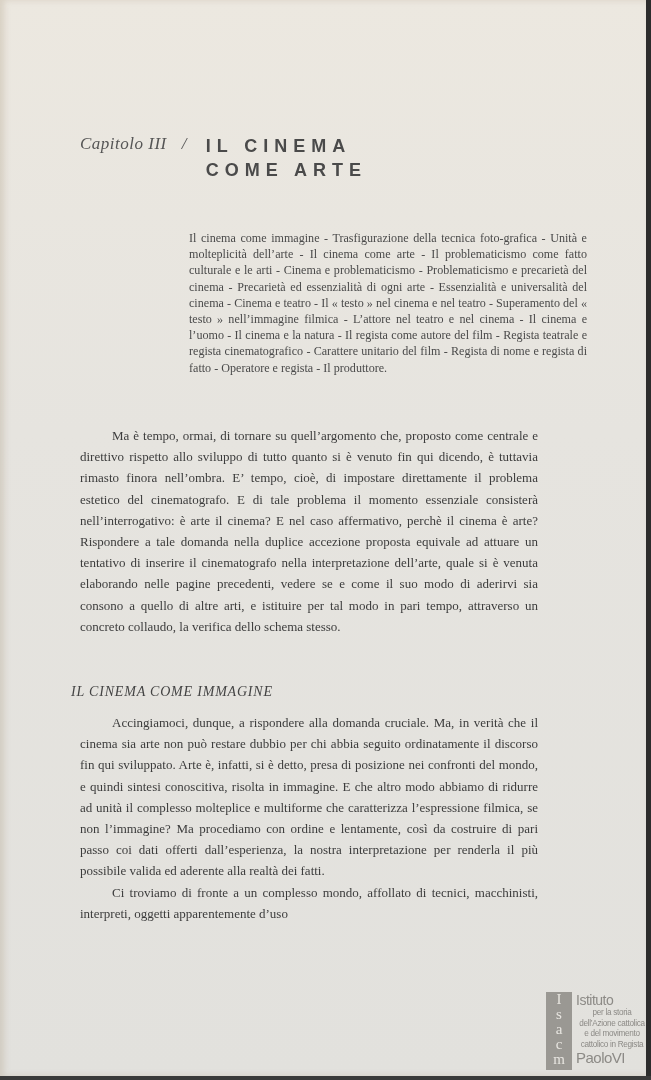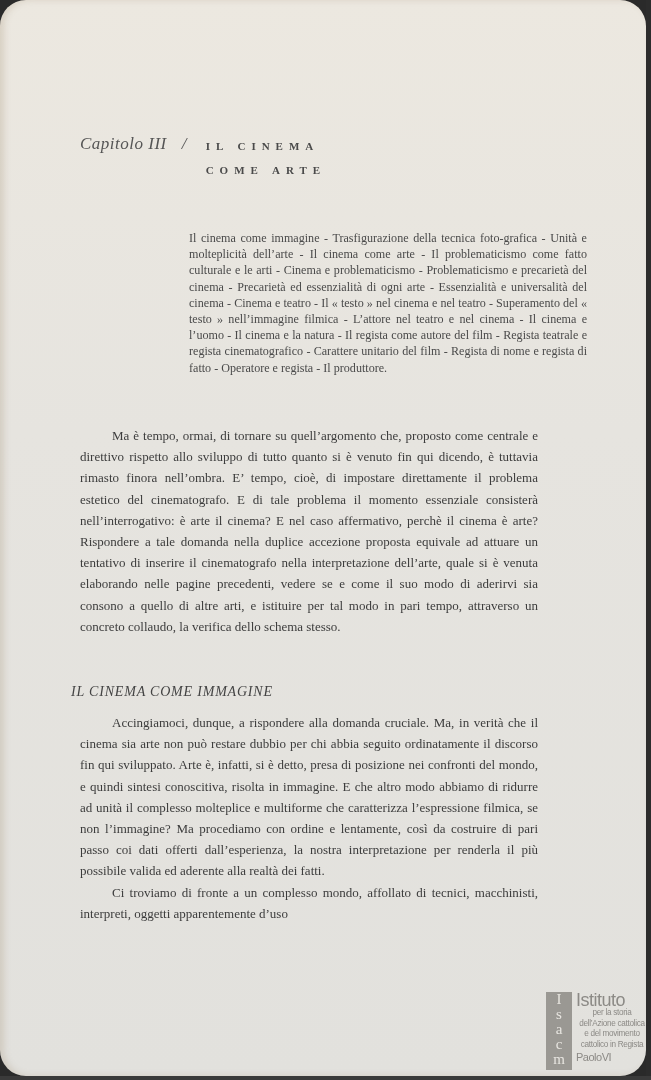--- a/index.html
+++ b/index.html
@@ -16,21 +16,20 @@
     .page {
       position: absolute;
       left: 0;
       top: 0;
       width: 646px;
       height: 1076px;
       background: linear-gradient(180deg, #ece8e0 0%, #e6e4df 40%, #e2e1dd 100%);
       box-shadow: inset 4px 0 6px rgba(160,140,110,0.25);
       font-family: "DejaVu Serif", "Liberation Serif", serif;
       color: #3a3a3a;
-      border-radius: 26px;
     }
     .chapter-heading {
       position: absolute;
       left: 80px;
       top: 134px;
       width: 320px;
     }
     .chapter-label {
       font-family: "Liberation Serif", serif;
       font-style: italic;
@@ -45,23 +44,23 @@
       font-style: italic;
       font-size: 17px;
       color: #555;
       display: inline-block;
       margin: 0 14px 0 10px;
       vertical-align: top;
     }
     .chapter-title {
       display: inline-block;
       vertical-align: top;
-      font-family: Liberation Serif, serif;
+      font-family: Liberation Sans, sans-serif;
       font-weight: bold;
-      font-size: 11px;
+      font-size: 18px;
       letter-spacing: 6px;
       color: #4a4a4a;
       line-height: 24px;
     }
     .chapter-title span { display: block; }
     .summary {
       position: absolute;
       left: 141px;
       top: 230px;
       width: 398px;
@@ -122,33 +121,33 @@
       text-align: center;
     }
     .logo-letters span { display: block; }
     .logo-lines {
       position: absolute;
       left: 30px;
       top: 0;
       width: 72px;
     }
     .logo-lines .big {
-      font-size: 18px;
+      font-size: 14px;
       line-height: 16px;
       letter-spacing: -0.5px;
     }
     .logo-lines .small {
       font-size: 8.2px;
       line-height: 10.6px;
       white-space: nowrap;
       letter-spacing: -0.3px;
       text-align: center;
     }
     .logo-lines .foot {
-      font-size: 11px;
+      font-size: 15px;
       line-height: 15px;
       letter-spacing: -0.5px;
     }
     .bottom-edge {
       position: absolute;
       left: 0;
       top: 1076px;
       width: 651px;
       height: 4px;
       background: #3a3a3a;

